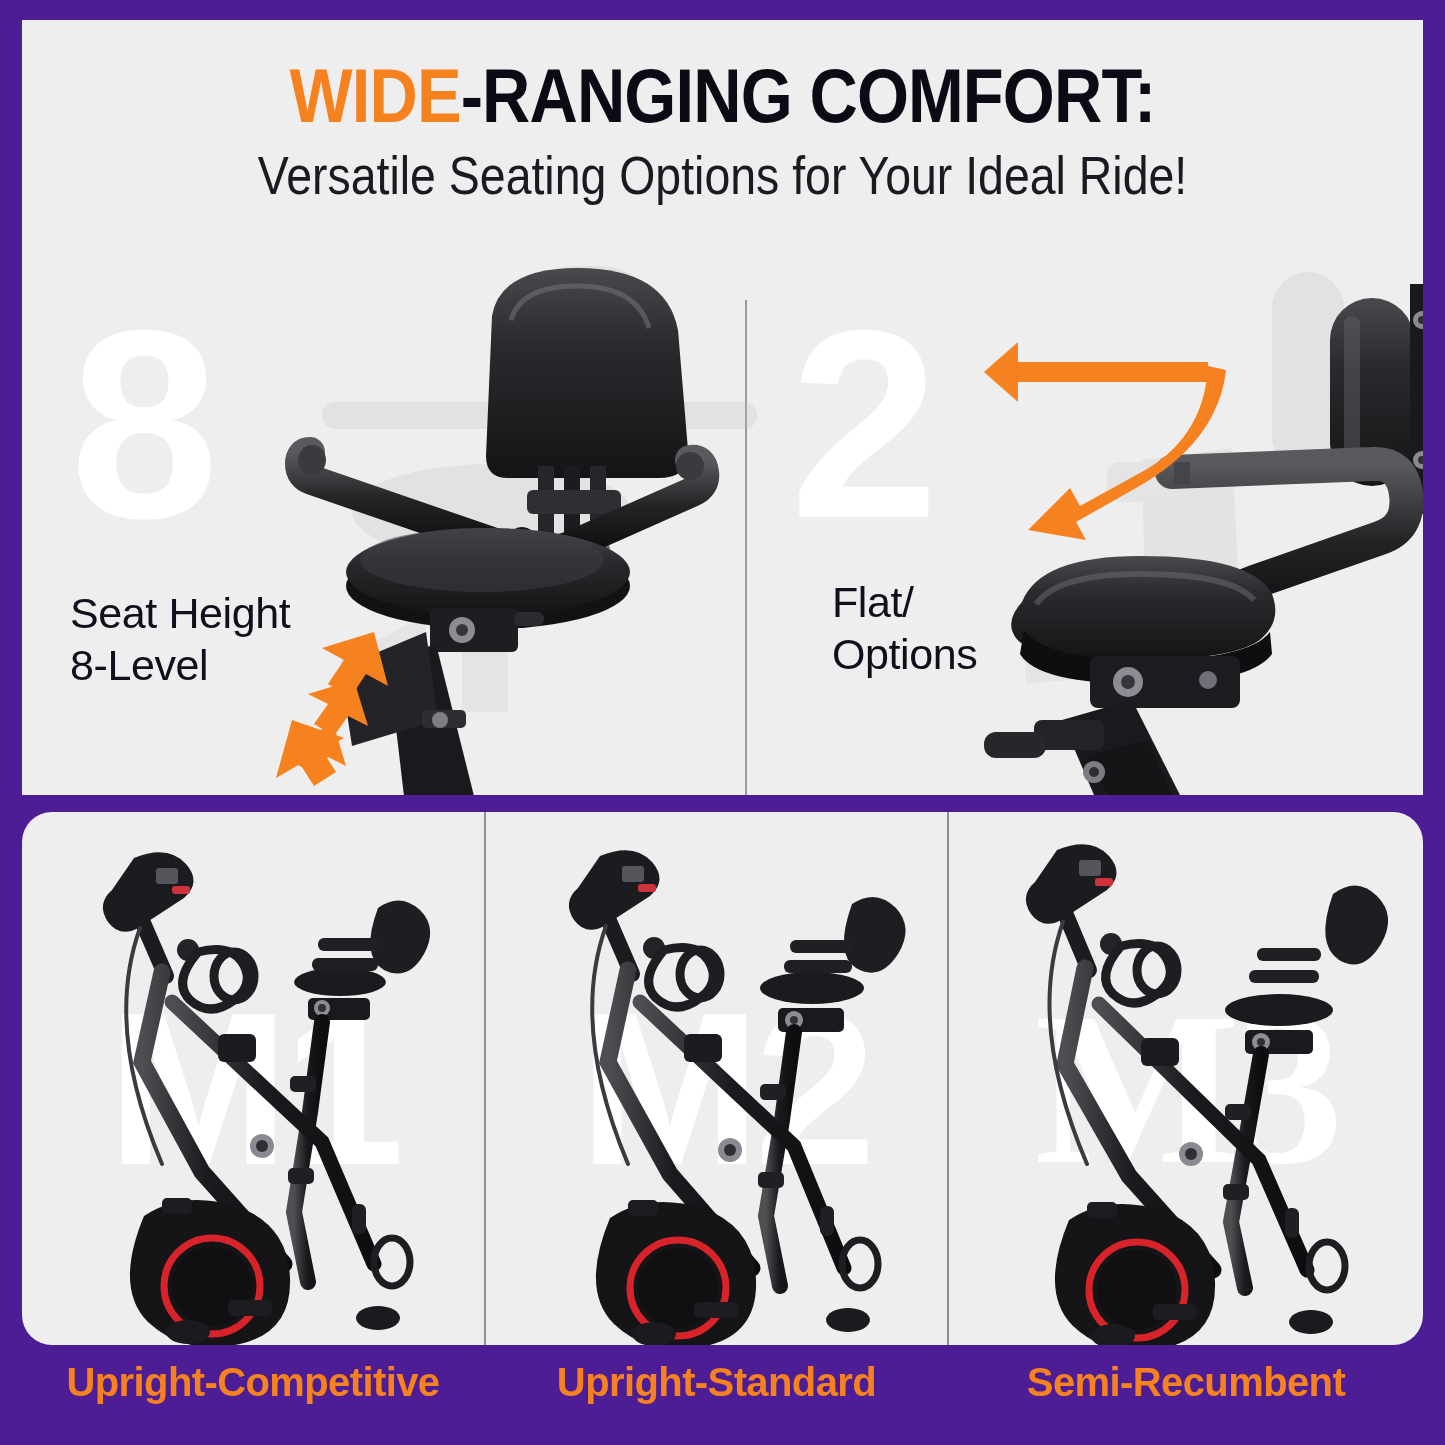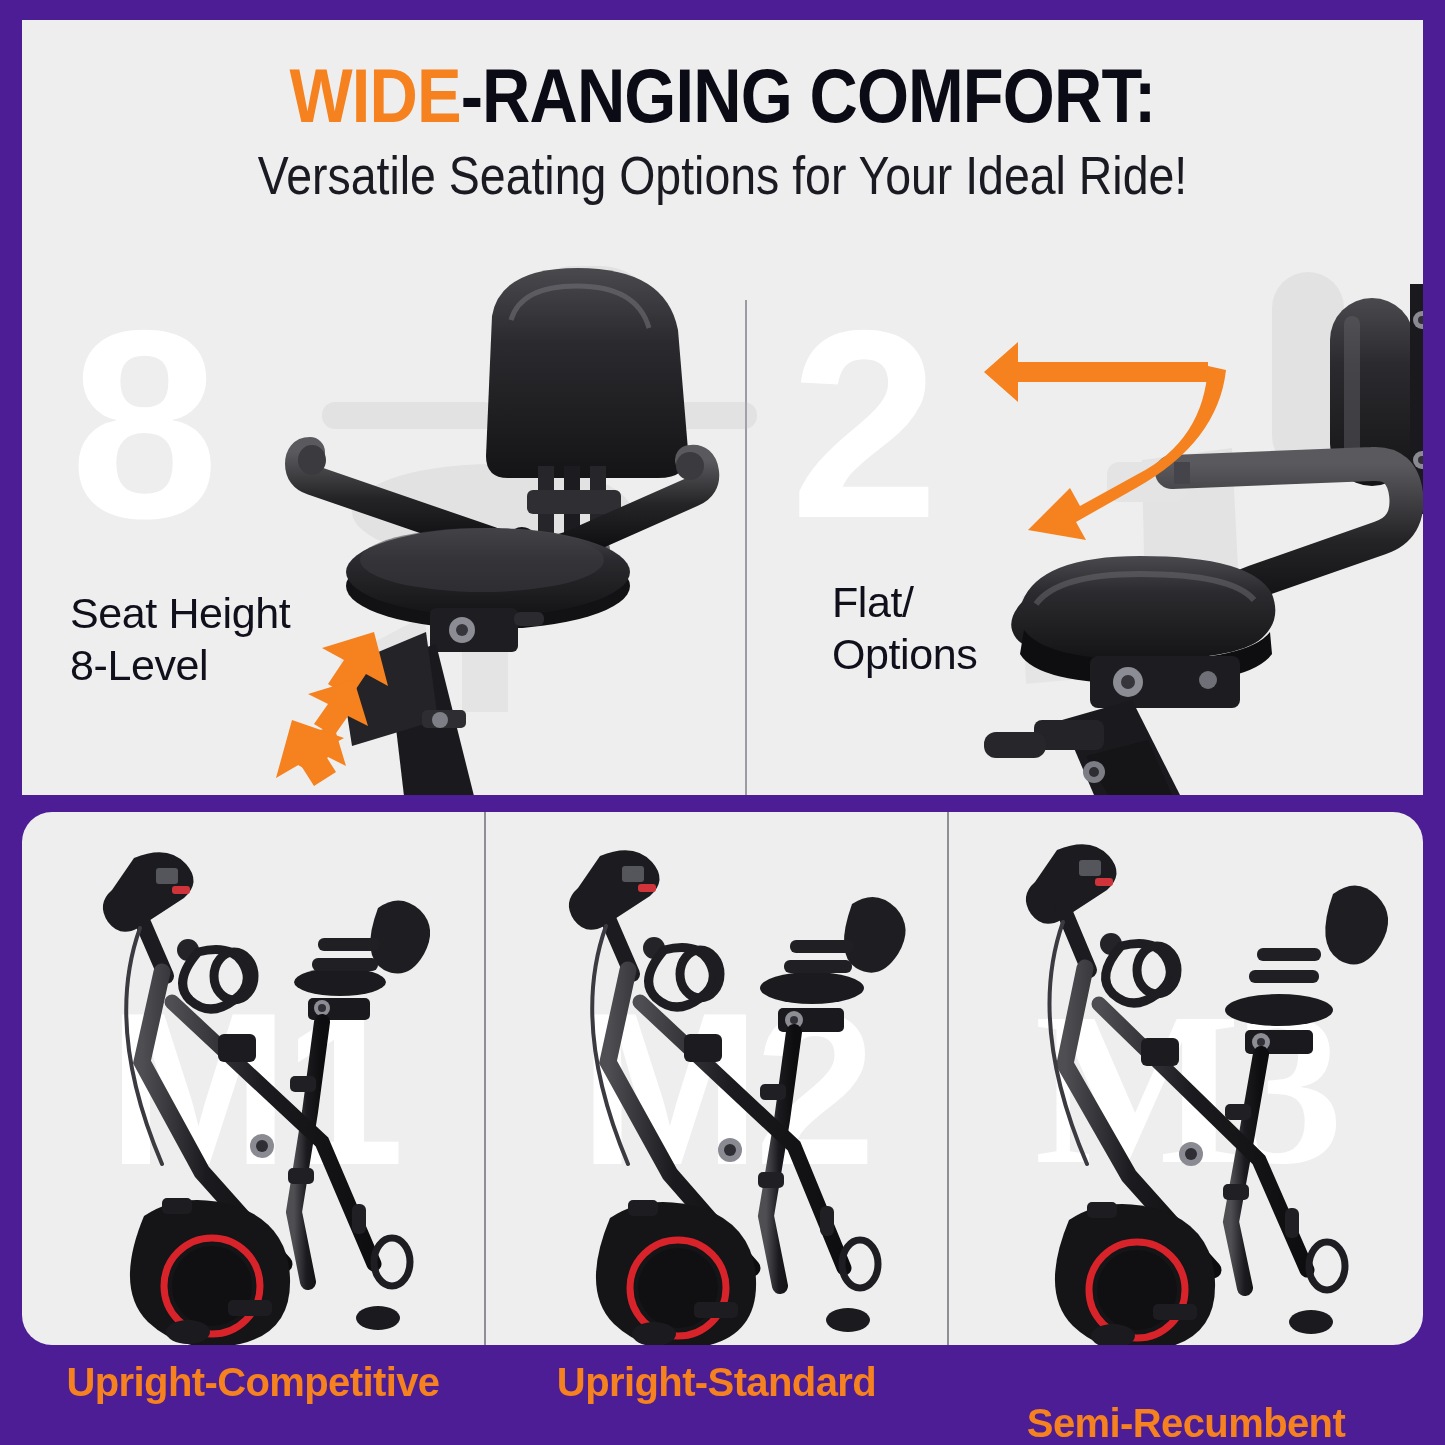--- a/index.html
+++ b/index.html
@@ -71,21 +71,21 @@
     letter-spacing:-6px;user-select:none;
   }
 
   .caption{
     position:absolute;top:1360px;
     font-weight:bold;font-size:40px;color:#F5811F;
     text-align:center;letter-spacing:-.6px;white-space:nowrap;
   }
   #caption-1{left:22px;width:462px;}
   #caption-2{left:486px;width:461px;}
-  #caption-3{left:949px;width:474px;margin-top:41px;}
+  #caption-3{left:949px;width:474px;}
 
   
   .art{position:absolute;left:0;top:0;width:100%;height:100%;}
   .ghost{opacity:.22;}
 </style>
 </head>
 <body>
 
 <div id="root">
 

